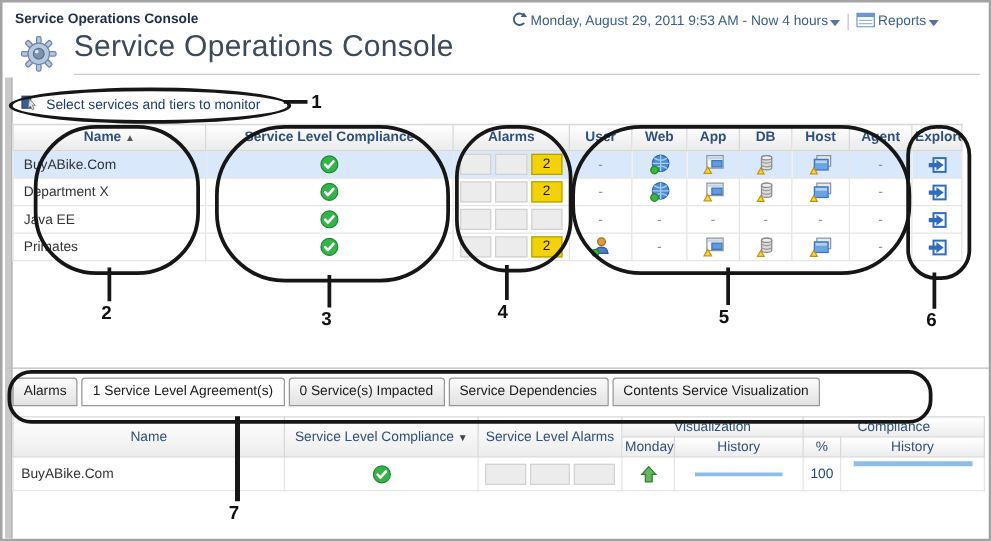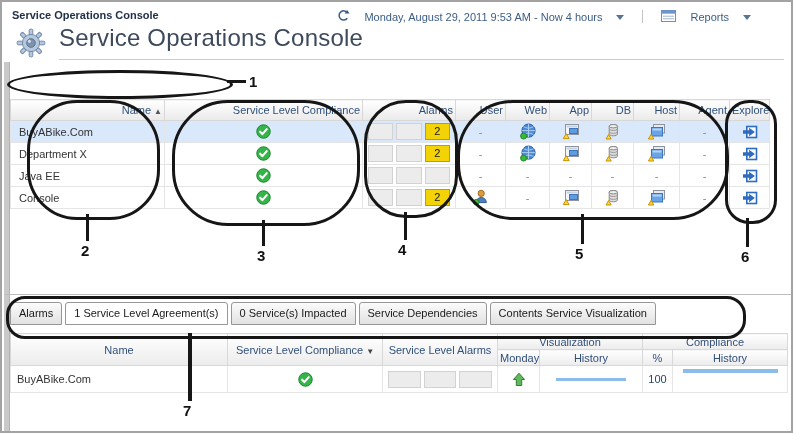--- a/index.html
+++ b/index.html
@@ -1,33 +1,33 @@
 <!DOCTYPE html>
 <html><head>
 <meta charset="utf-8">
 <style>
   html,body{margin:0;padding:0;background:#fff;font-family:"Liberation Sans",sans-serif;}
   .screen{position:relative;width:793px;height:433px;box-sizing:border-box;border:2px solid #a3a3a3;background:#fff;overflow:hidden;}
 
   
   .breadcrumb{position:absolute;left:10px;top:7px;font-size:11px;font-weight:bold;color:#22304a;}
-  .toolbar{position:absolute;top:7px;right:40px;display:flex;align-items:center;gap:14px;font-size:11px;color:#3c5d86;white-space:nowrap;}
+  .toolbar{position:absolute;top:7px;right:40px;display:flex;align-items:center;gap:2px;font-size:11px;color:#3c5d86;white-space:nowrap;}
   .dd-arrow{display:inline-block;width:0;height:0;border-left:4px solid transparent;border-right:4px solid transparent;border-top:5px solid #5a7394;margin-top:2px;}
   .vsep{display:inline-block;height:13px;border-left:1px solid #c3c3c3;margin:0 4px;}
   .gear{position:absolute;left:13px;top:26px;}
   .page-title{position:absolute;left:57px;top:22px;font-size:24px;font-weight:normal;color:#3d4a5c;letter-spacing:.2px;}
   .title-rule{position:absolute;left:57px;top:57px;right:7px;height:1px;background:#cccccc;}
   .splitter{position:absolute;left:2px;top:60px;width:6px;height:369px;background:#c9c9c9;border-right:1px solid #b3b3b3;box-sizing:border-box;}
   .select-link{position:absolute;left:15px;top:74px;display:flex;align-items:center;gap:5px;font-size:11px;color:#1d3c69;cursor:pointer;}
 
   
   .main-table-wrap{position:absolute;left:8px;top:97px;}
   table{border-collapse:collapse;table-layout:fixed;font-size:11px;color:#333;background:#fff;}
   .mtable{border:1px solid #c6c6c6;width:759px;}
-  .mtable th{font-weight:normal;color:#30507c;background:linear-gradient(#ffffff,#eaeaea);border:1px solid #d8d8d8;height:20px;padding:0 2px;white-space:nowrap;overflow:hidden;text-align:right;}
+  .mtable th{font-weight:bold;color:#30507c;background:linear-gradient(#ffffff,#eaeaea);border:1px solid #d8d8d8;height:20px;padding:0 2px;white-space:nowrap;overflow:hidden;text-align:center;}
   .mtable td{border:1px solid #e5e5e5;height:21px;padding:0 2px;text-align:center;white-space:nowrap;overflow:hidden;}
   .mtable td.name-cell{text-align:left;padding-left:8px;color:#333;}
   .mtable tr.selected td{background:#d9e8fa;}
   .sort{font-size:8px;color:#555;margin-left:3px;}
   .sortv{font-size:8px;color:#444;margin-left:3px;}
   .dash{color:#888;}
   .icn svg{vertical-align:middle;}
   .alarm-group{display:flex;gap:3px;justify-content:center;align-items:center;padding:0 3px;}
   .alarm-box{flex:1;max-width:27px;height:15px;background:#ececec;border:1px solid #d2d2d2;font-size:11px;line-height:15px;text-align:center;color:#1a1a1a;}
   .alarm-box.yellow{background:#f3d206;border-color:#b5a300;}
@@ -113,20 +113,27 @@
       <circle cx="15" cy="15" r="8.6"></circle>
     </g>
     <circle cx="15" cy="15" r="4.3" fill="#7d92ad" stroke="#5d7490"></circle>
     <circle cx="13.4" cy="13.2" r="1.5" fill="#d7e2ef"></circle>
   </svg></span>
 
   <div class="page-title">Service Operations Console</div>
   <div class="title-rule"></div>
   <div class="splitter"></div>
 
+  <div class="select-link">
+    <span><svg width="15" height="13" viewBox="0 0 15 13">
+          <rect x="0.5" y="1" width="7" height="9.5" fill="#3d5f93" stroke="#27456f"></rect>
+          <path d="M6.5 3.2l4.8 5.2-2.4-.3 1.3 3-1.6.6-1.2-2.9-1.8 1.8z" fill="#e4e4e4" stroke="#7a7a7a" stroke-width="0.7"></path>
+        </svg></span>
+    <span>Select services and tiers to monitor</span>
+  </div>
 
   <div class="main-table-wrap">
     <table class="mtable">
       <colgroup>
         <col style="width:154px">
           <col style="width:198px">
           <col style="width:93px">
           <col style="width:50px">
           <col style="width:44px">
         <col style="width:42px">
@@ -254,21 +261,21 @@
             <td><span class="dash">-</span></td>
             <td><span class="dash">-</span></td>
             <td><span class="dash">-</span></td>
             <td><span class="dash">-</span></td>
             <td><span class="icn"><svg width="16" height="14" viewBox="0 0 16 14">
                   <rect x="4.8" y="1.5" width="9.7" height="11" fill="#fff" stroke="#2e6cc0" stroke-width="1.6"></rect>
                   <path d="M1 5.3h6.1V2.7L12.9 7l-5.8 4.3V8.7H1z" fill="#2e6cc0"></path>
                 </svg></span></td>
           </tr>
           <tr>
-            <td class="name-cell">Console</td>
+            <td class="name-cell">Primates</td>
             <td><span class="icn"><svg width="15" height="15" viewBox="0 0 16 16">
                   <circle cx="8" cy="8" r="7.2" fill="#35b44a" stroke="#17852c"></circle>
                   <path d="M4.4 8.2l2.4 2.6 4.7-5.3" stroke="#fff" stroke-width="2.2" fill="none" stroke-linecap="round" stroke-linejoin="round"></path>
                 </svg></span></td>
             <td>
               <div class="alarm-group">
                 <span class="alarm-box"></span>
                 <span class="alarm-box"></span>
                 <span class="alarm-box yellow">2</span>
               </div>

